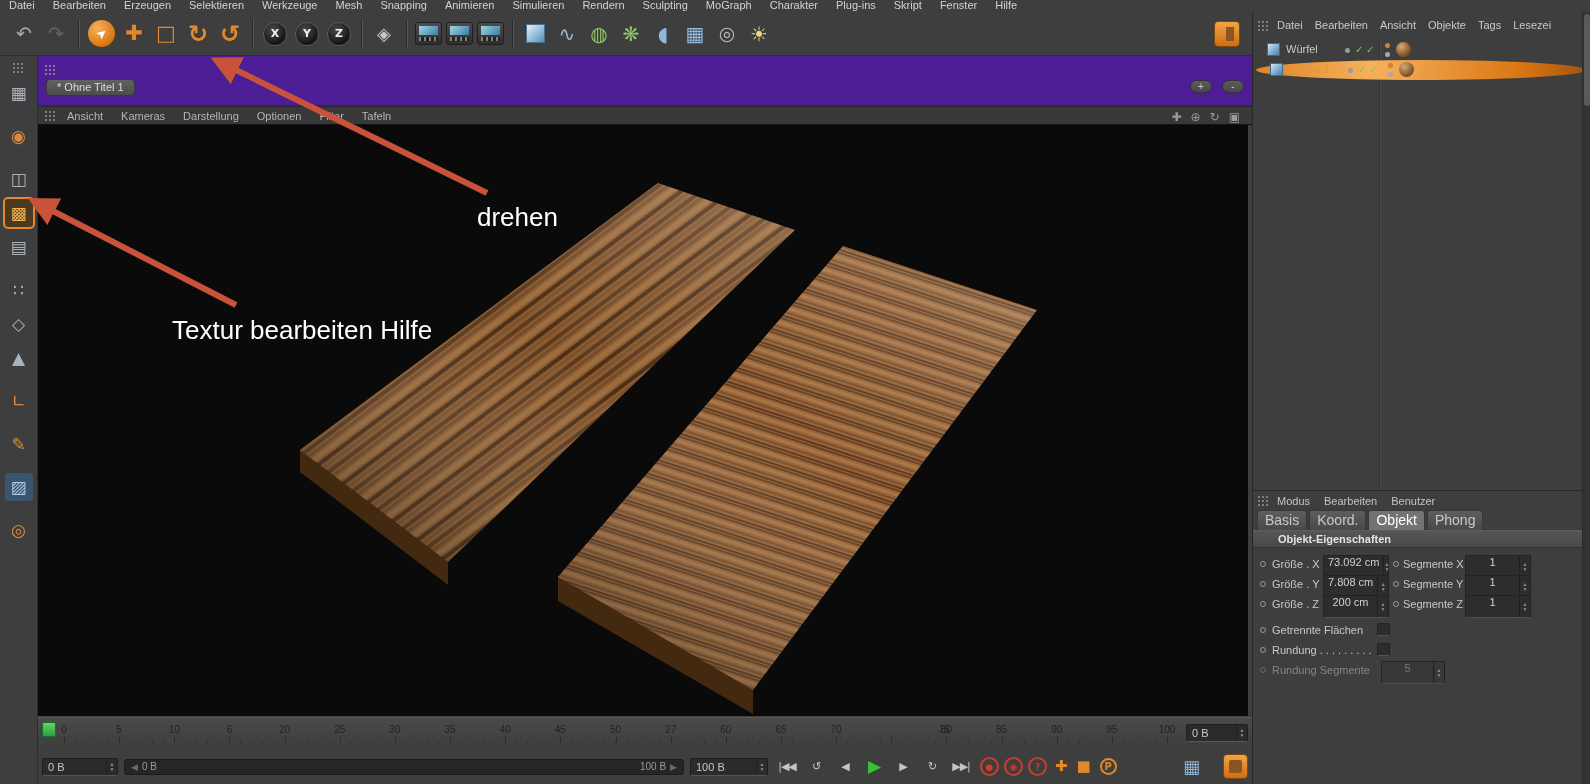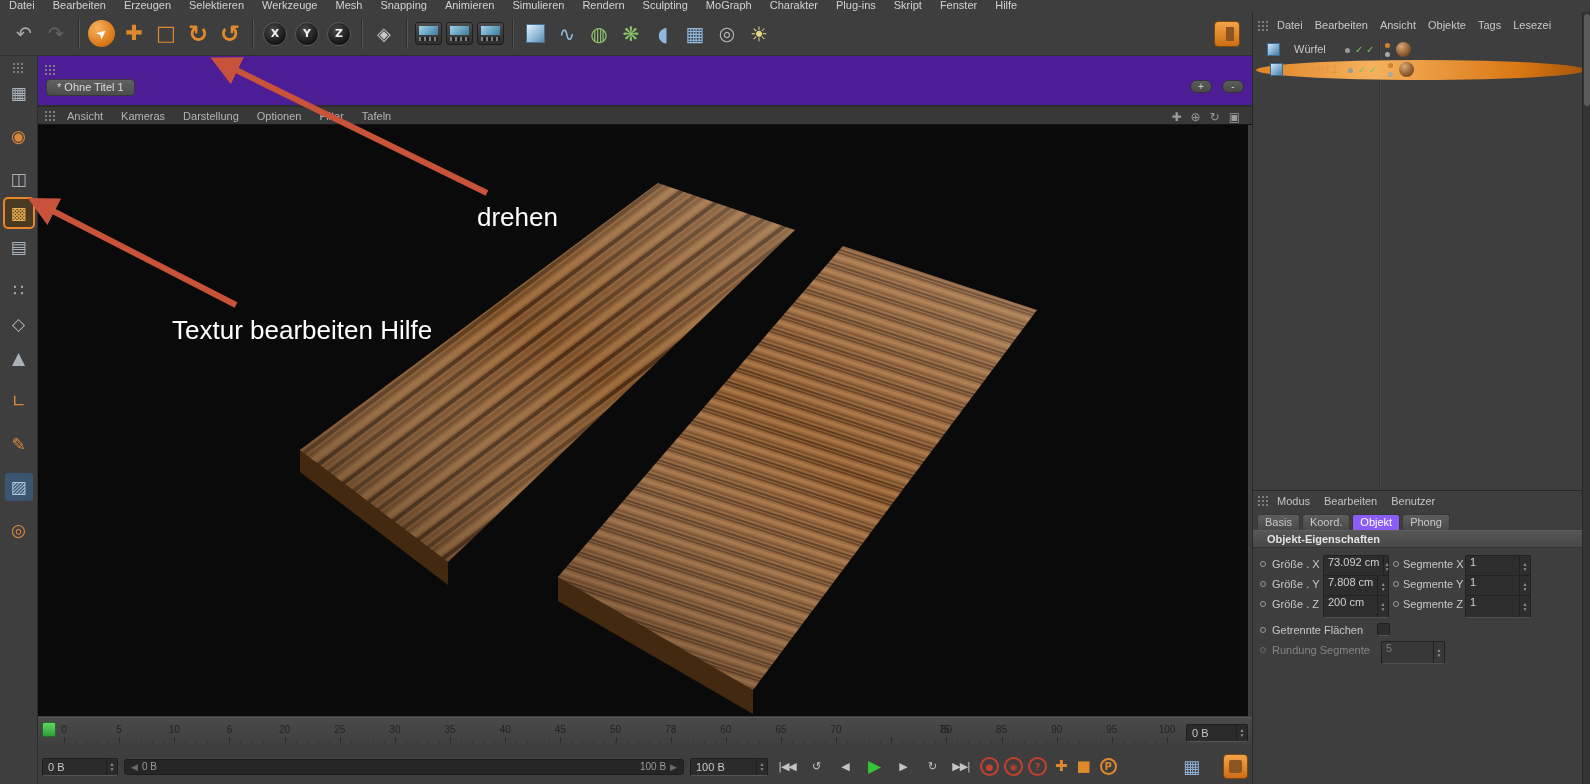--- a/index.html
+++ b/index.html
@@ -101,42 +101,42 @@
 
 #rightpanel{position:absolute;left:1252px;top:12px;width:338px;height:772px;background:#3e3e3e;border-left:1px solid #282828;}
 #om-menu{position:absolute;left:0;top:0;width:322px;height:26px;display:flex;align-items:center;padding-left:4px;overflow:hidden;}
 #om-menu .handle{margin-right:7px;flex:none;}
 .om-item{font-size:11px;color:#c8c8c8;margin-right:12px;white-space:nowrap;flex:none;}
 #om-tree{position:absolute;left:0;top:26px;width:330px;height:452px;}
 #om-divider{position:absolute;left:126px;top:26px;width:1px;height:452px;background:#343434;box-shadow:1px 0 0 #4a4a4a;}
 .orow{position:absolute;left:0;width:330px;height:20px;}
 .ocube{width:13px;height:13px;background:linear-gradient(135deg,#cfe6f5,#7aa8cc 60%,#4f7ea6);border:1px solid #3a6a92;display:inline-block;}
 .orow .ocube{position:absolute;left:14px;top:3px;}
-.oname{position:absolute;left:33px;top:3px;font-size:11px;color:#c8c8c8;white-space:nowrap;margin-left:8px;}
+.oname{position:absolute;left:33px;top:3px;font-size:11px;color:#c8c8c8;white-space:nowrap;}
 .orow.sel .oname{color:#e89440;}
 .odot{position:absolute;left:92px;top:8px;width:5px;height:5px;border-radius:50%;background:#9a9a9a;}
 .ocheck{position:absolute;top:4px;font-size:10px;color:#7ec45a;font-weight:bold;font-family:"DejaVu Sans",sans-serif;}
 .ocheck.c1{left:102px;}
 .ocheck.c2{left:113px;}
 .odots2{position:absolute;left:132px;top:3px;width:5px;height:14px;}
 .odots2::before{content:"";position:absolute;left:0;top:0;width:5px;height:5px;border-radius:50%;background:#cf8030;}
 .odots2::after{content:"";position:absolute;left:0;bottom:0;width:5px;height:5px;border-radius:50%;background:#a8a8a8;}
 .oball{position:absolute;left:143px;top:2px;width:15px;height:15px;border-radius:50%;background:radial-gradient(circle at 35% 30%,#d8a878,#8a5a2e 60%,#4e2d12);}
 
 #am{position:absolute;left:0;top:478px;width:330px;height:294px;background:#3e3e3e;border-top:1px solid #282828;}
 #am-menu{height:19px;display:flex;align-items:center;padding-left:4px;}
 #am-menu .handle{margin-right:7px;flex:none;}
 .am-mitem{font-size:11px;color:#c4c4c4;margin-right:14px;white-space:nowrap;}
 #am-title{height:24px;display:flex;align-items:center;padding-left:8px;gap:7px;}
 #am-title .amt{font-size:11px;color:#d0d0d0;}
 #am-tabs{height:20px;display:flex;align-items:flex-end;padding-left:4px;gap:2px;}
-.amtab{font-size:11px;color:#c8c8c8;padding:1px 7px 2px;background:linear-gradient(#5e5e5e,#494949);border:1px solid #383838;border-bottom:none;border-radius:3px 3px 0 0;}
-.amtab.active{background:#8b5cf6;color:#fff;}
-#am-section{height:18px;background:linear-gradient(#565656,#484848);border-top:1px solid #5e5e5e;border-bottom:1px solid #323232;display:flex;align-items:center;padding-left:14px;font-size:11px;color:#e4e4e4;font-weight:bold;}
-#am-grid{position:relative;padding-top:6px;}
+.amtab{font-size:14px;color:#c8c8c8;padding:1px 7px 2px;background:linear-gradient(#5e5e5e,#494949);border:1px solid #383838;border-bottom:none;border-radius:3px 3px 0 0;}
+.amtab.active{background:#737373;color:#fff;}
+#am-section{height:18px;background:linear-gradient(#565656,#484848);border-top:1px solid #5e5e5e;border-bottom:1px solid #323232;display:flex;align-items:center;padding-left:25px;font-size:11px;color:#e4e4e4;font-weight:bold;}
+#am-grid{position:relative;padding-top:6px;text-align:center;}
 .arow{position:relative;height:20px;}
 .arow.cb1{margin-top:6px;}
 .abullet{position:absolute;left:7px;top:7px;width:6px;height:6px;border:1px solid #999;border-radius:50%;}
 .abullet.b2{left:140px;}
 .albl{position:absolute;left:19px;top:4px;font-size:11px;color:#c8c8c8;white-space:nowrap;}
 .albl.l2{left:150px;}
 .ainput{position:absolute;top:1px;height:23px;background:#2d2d2d;border:1px solid #222;border-bottom-color:#4f4f4f;display:flex;border-radius:2px;}
 .ainput .val{font-size:11px;color:#d0d0d0;padding:0 4px;line-height:13px;flex:1;white-space:nowrap;}
 .ainput.i1{left:70px;width:66px;}
 .ainput.i2{left:212px;width:66px;}
@@ -377,21 +377,21 @@
         <span class="tick-label" style="left: 352.9px;">30</span>
         <div class="tick-mark" style="left: 352.9px;"></div>
         <span class="tick-label" style="left: 408.05px;">35</span>
         <div class="tick-mark" style="left: 408.05px;"></div>
         <span class="tick-label" style="left: 463.2px;">40</span>
         <div class="tick-mark" style="left: 463.2px;"></div>
         <span class="tick-label" style="left: 518.35px;">45</span>
         <div class="tick-mark" style="left: 518.35px;"></div>
         <span class="tick-label" style="left: 573.5px;">50</span>
         <div class="tick-mark" style="left: 573.5px;"></div>
-        <span class="tick-label" style="left: 628.65px;">78</span>
+        <span class="tick-label" style="left: 628.65px;">27</span>
         <div class="tick-mark" style="left: 628.65px;"></div>
         <span class="tick-label" style="left: 683.8px;">60</span>
         <div class="tick-mark" style="left: 683.8px;"></div>
         <span class="tick-label" style="left: 738.95px;">65</span>
         <div class="tick-mark" style="left: 738.95px;"></div>
         <span class="tick-label" style="left: 794.1px;">70</span>
         <div class="tick-mark" style="left: 794.1px;"></div>
         <span class="tick-label" style="left: 890px; margin-left: 12px;">75</span>
         <div class="tick-mark" style="left: 849.25px;"></div>
         <span class="tick-label" style="left: 904.4px;">80</span>
@@ -558,20 +558,25 @@
             <div class="ainput i2">
               <span class="val">1</span>
               <span class="stepper"></span>
             </div>
           </div>
           <div class="arow cb1">
             <span class="abullet"></span>
             <span class="albl">Getrennte Flächen</span>
             <span class="acheck"></span>
           </div>
+          <div class="arow">
+            <span class="abullet"></span>
+            <span class="albl">Rundung . . . . . . . . .</span>
+            <span class="acheck"></span>
+          </div>
           <div class="arow dis">
             <span class="abullet"></span>
             <span class="albl">Rundung Segmente</span>
             <div class="ainput">
               <span class="val">5</span>
               <span class="stepper"></span>
             </div>
           </div>
         </div>
     </div>

